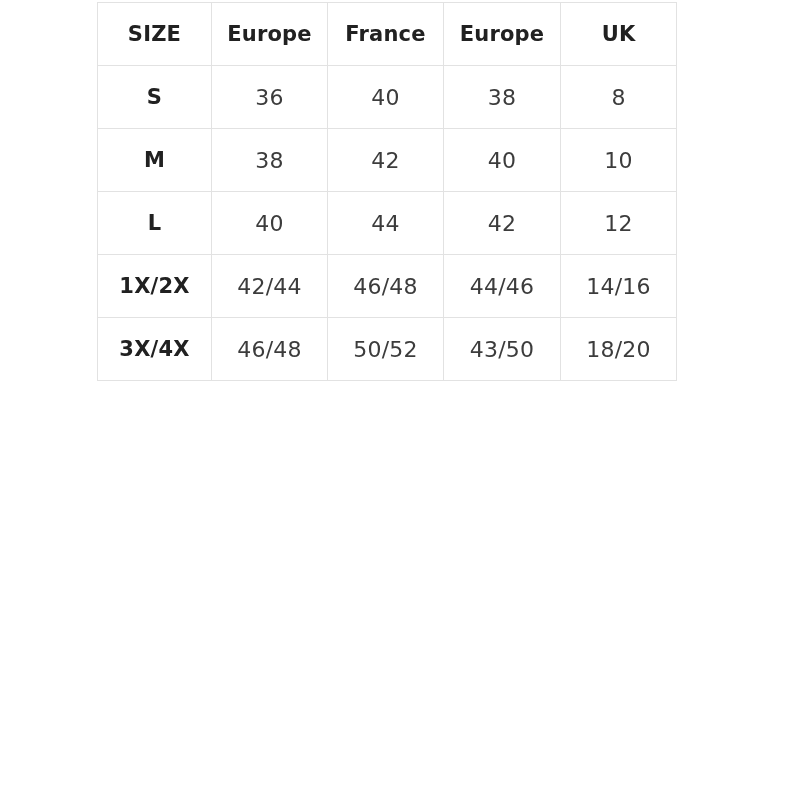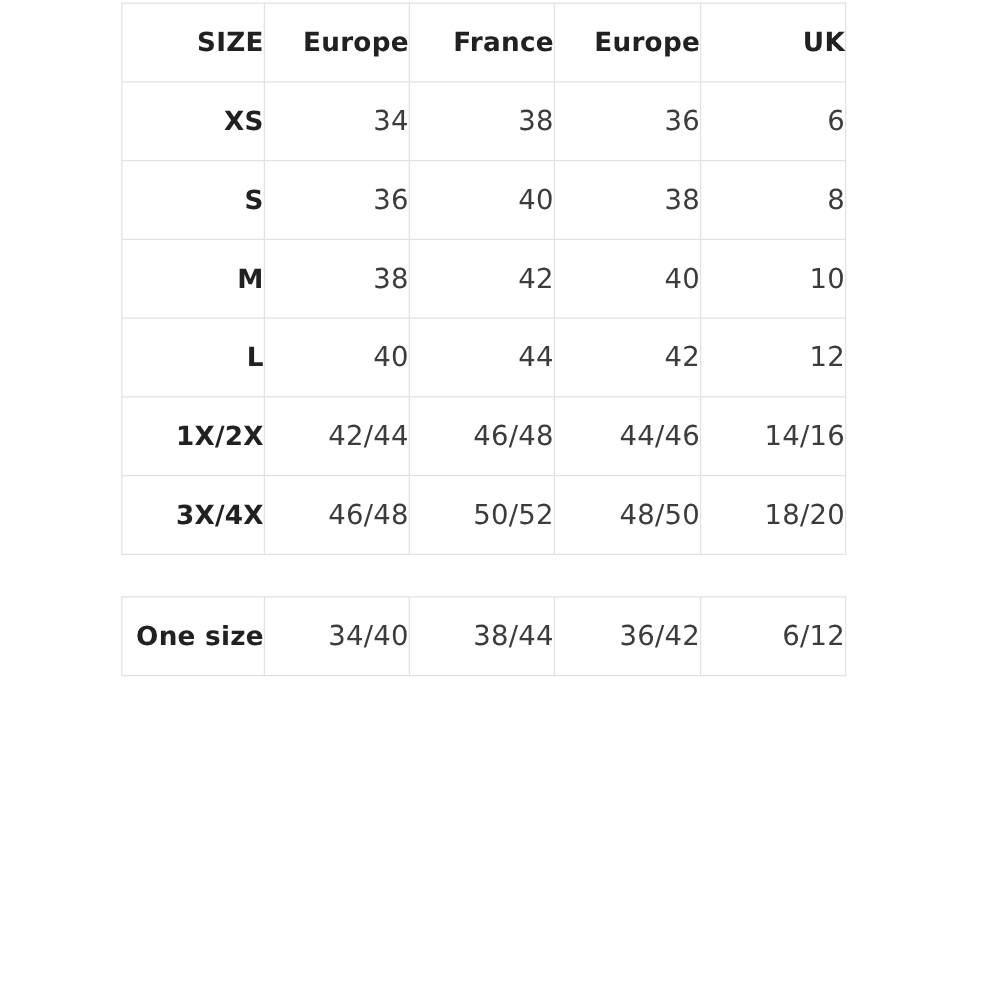--- a/index.html
+++ b/index.html
@@ -22,21 +22,21 @@
   }
   table.size-table {
     border-collapse: collapse;
     table-layout: fixed;
     width: 579px;
   }
   table.size-table td {
     border: 1px solid #e2e2e2;
     height: 62px;
     padding: 0;
-    text-align: right;
+    text-align: center;
     vertical-align: middle;
     font-size: 22px;
     color: #3c3c3c;
     background: #ffffff;
     letter-spacing: 0.2px;
   }
   table.size-table td.bold {
     font-weight: 700;
     color: #212121;
     font-size: 21px;
@@ -60,27 +60,20 @@
     </colgroup>
     <tbody>
       <tr>
         <td class="bold">SIZE</td>
         <td class="bold">Europe</td>
         <td class="bold">France</td>
         <td class="bold">Europe</td>
         <td class="bold">UK</td>
       </tr>
       <tr>
-        <td class="bold">XS</td>
-        <td>34</td>
-        <td>38</td>
-        <td>36</td>
-        <td>6</td>
-      </tr>
-      <tr>
         <td class="bold">S</td>
         <td>36</td>
         <td>40</td>
         <td>38</td>
         <td>8</td>
       </tr>
       <tr>
         <td class="bold">M</td>
         <td>38</td>
         <td>42</td>
@@ -98,38 +91,31 @@
         <td class="bold">1X/2X</td>
         <td>42/44</td>
         <td>46/48</td>
         <td>44/46</td>
         <td>14/16</td>
       </tr>
       <tr>
         <td class="bold">3X/4X</td>
         <td>46/48</td>
         <td>50/52</td>
-        <td>48/50</td>
+        <td>43/50</td>
         <td>18/20</td>
       </tr>
     </tbody>
   </table>
 
   <table class="size-table secondary">
     <colgroup>
       <col style="width:114px">
         <col style="width:116px">
         <col style="width:116px">
         <col style="width:117px">
         <col style="width:116px">
     </colgroup>
     <tbody>
-      <tr>
-        <td class="bold">One size</td>
-        <td>34/40</td>
-        <td>38/44</td>
-        <td>36/42</td>
-        <td>6/12</td>
-      </tr>
     </tbody>
   </table>
 
 </div>
 
 </body></html>

